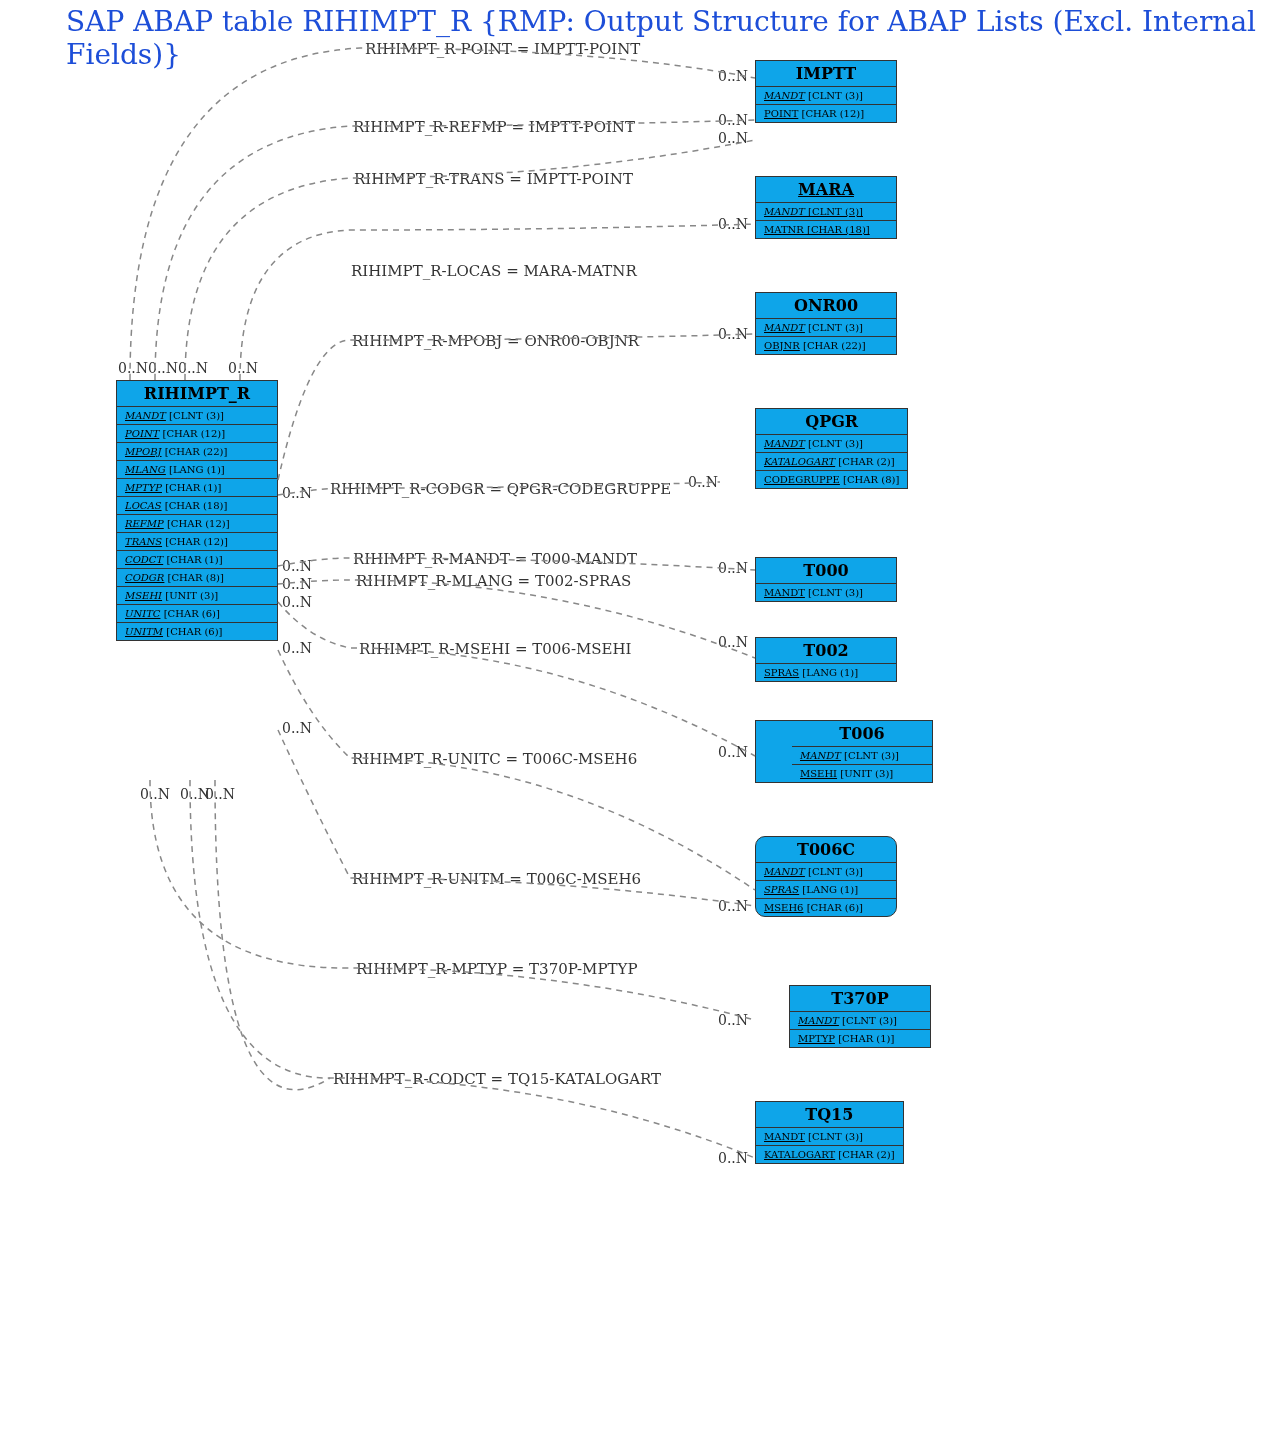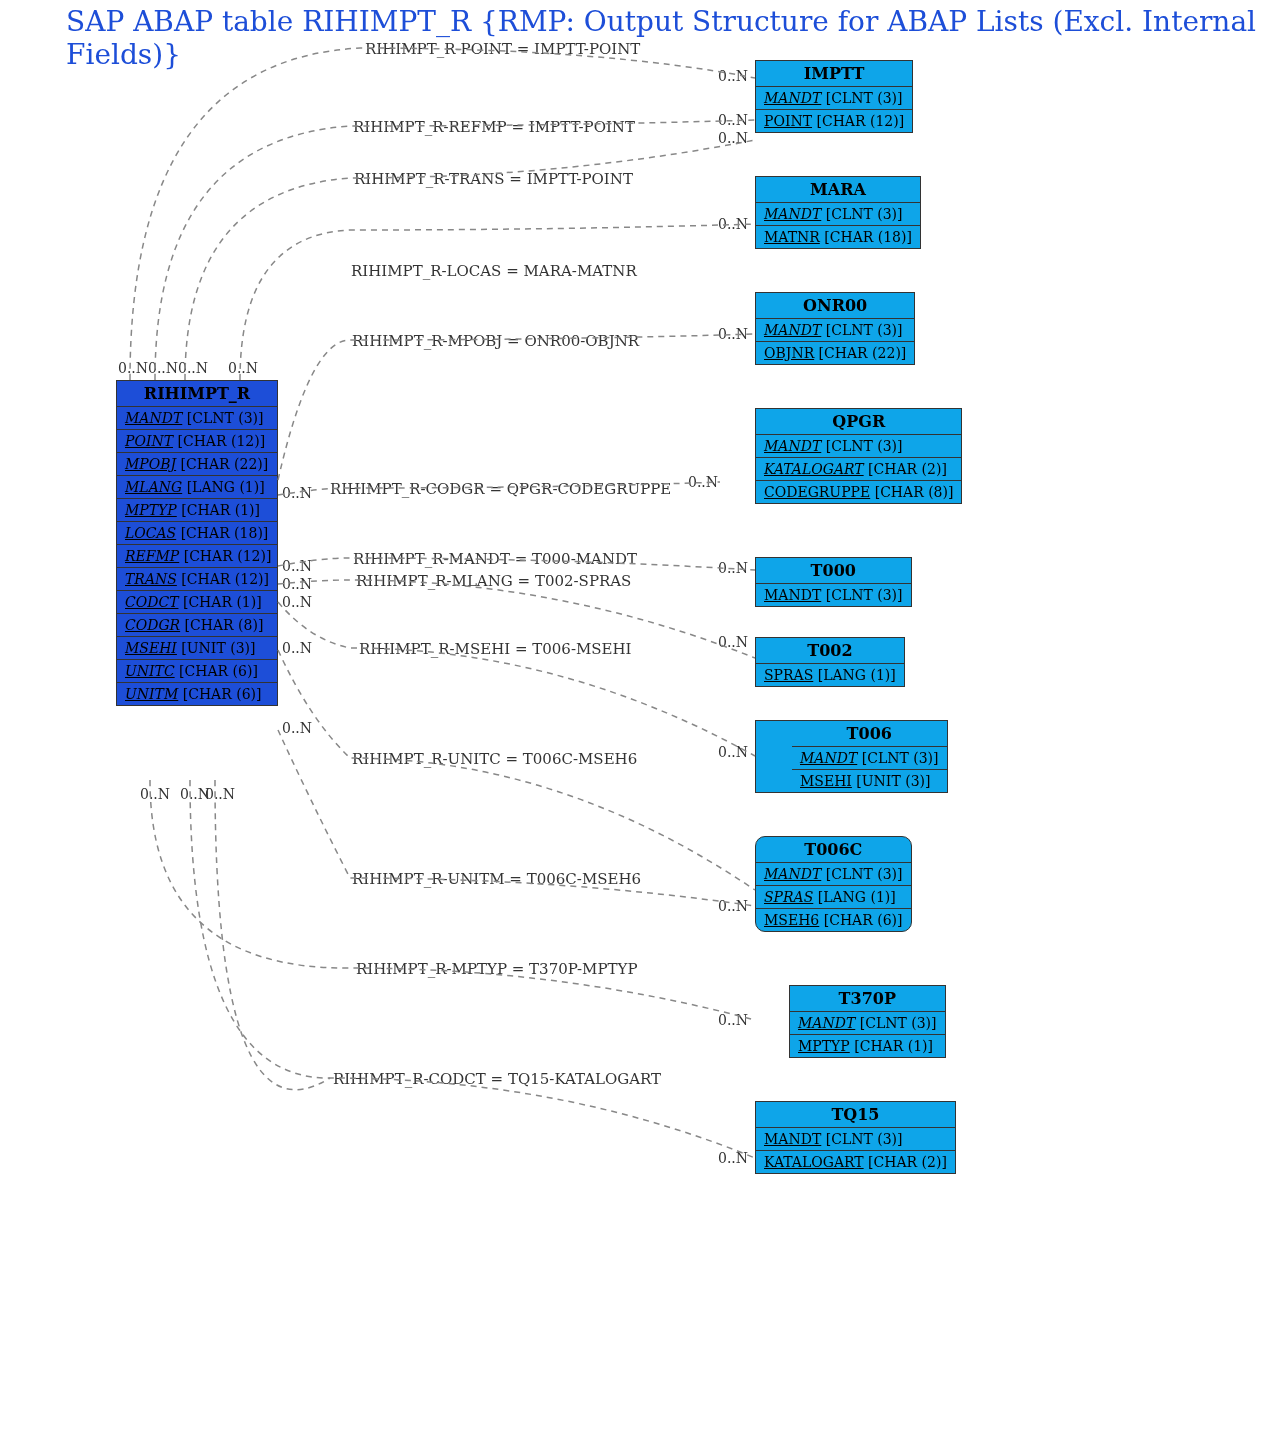--- a/index.html
+++ b/index.html
@@ -18,33 +18,33 @@
     font-size: 28px;
     color: #1d4ed8;
     margin-left: 16px;
   }
   .entity {
     position: absolute;
     border: 1px solid #333;
     background: #0ea5e9;
   }
   .entity.main {
-    background: #1d4ed8;
+    background: #0ea5e9;
   }
   .entity .header {
     font-weight: bold;
     text-align: center;
     padding: 3px 8px;
     border-bottom: 1px solid #333;
     font-size: 16px;
   }
   .entity .field {
     padding: 3px 8px;
     border-bottom: 1px solid #333;
-    font-size: 14px;
+    font-size: 10px;
     white-space: nowrap;
   }
   .entity .field:last-child {
     border-bottom: none;
   }
   .fk {
     text-decoration: underline;
     font-style: italic;
   }
   .fk-plain {
@@ -89,21 +89,21 @@
     <div class="field"><span class="fk">UNITC</span> [CHAR (6)]</div>
     <div class="field"><span class="fk">UNITM</span> [CHAR (6)]</div>
   </div>
 
 <div id="targets-container">
     <div class="entity" style="top: 60px; left: 755px; min-width: 140px;">
       <div class="header">IMPTT</div>
       <div class="field"><span class="fk">MANDT</span> [CLNT (3)]</div>
       <div class="field"><span class="fk-plain">POINT</span> [CHAR (12)]</div>
     </div>
-    <div class="entity" style="top: 176px; left: 755px; min-width: 140px;">
+    <div class="entity" style="top: 176px; left: 755px; min-width: 140px; text-decoration: underline;">
       <div class="header">MARA</div>
       <div class="field"><span class="fk">MANDT</span> [CLNT (3)]</div>
       <div class="field"><span class="fk-plain">MATNR</span> [CHAR (18)]</div>
     </div>
     <div class="entity" style="top: 292px; left: 755px; min-width: 140px;">
       <div class="header">ONR00</div>
       <div class="field"><span class="fk">MANDT</span> [CLNT (3)]</div>
       <div class="field"><span class="fk-plain">OBJNR</span> [CHAR (22)]</div>
     </div>
     <div class="entity" style="top: 408px; left: 755px; min-width: 140px;">

